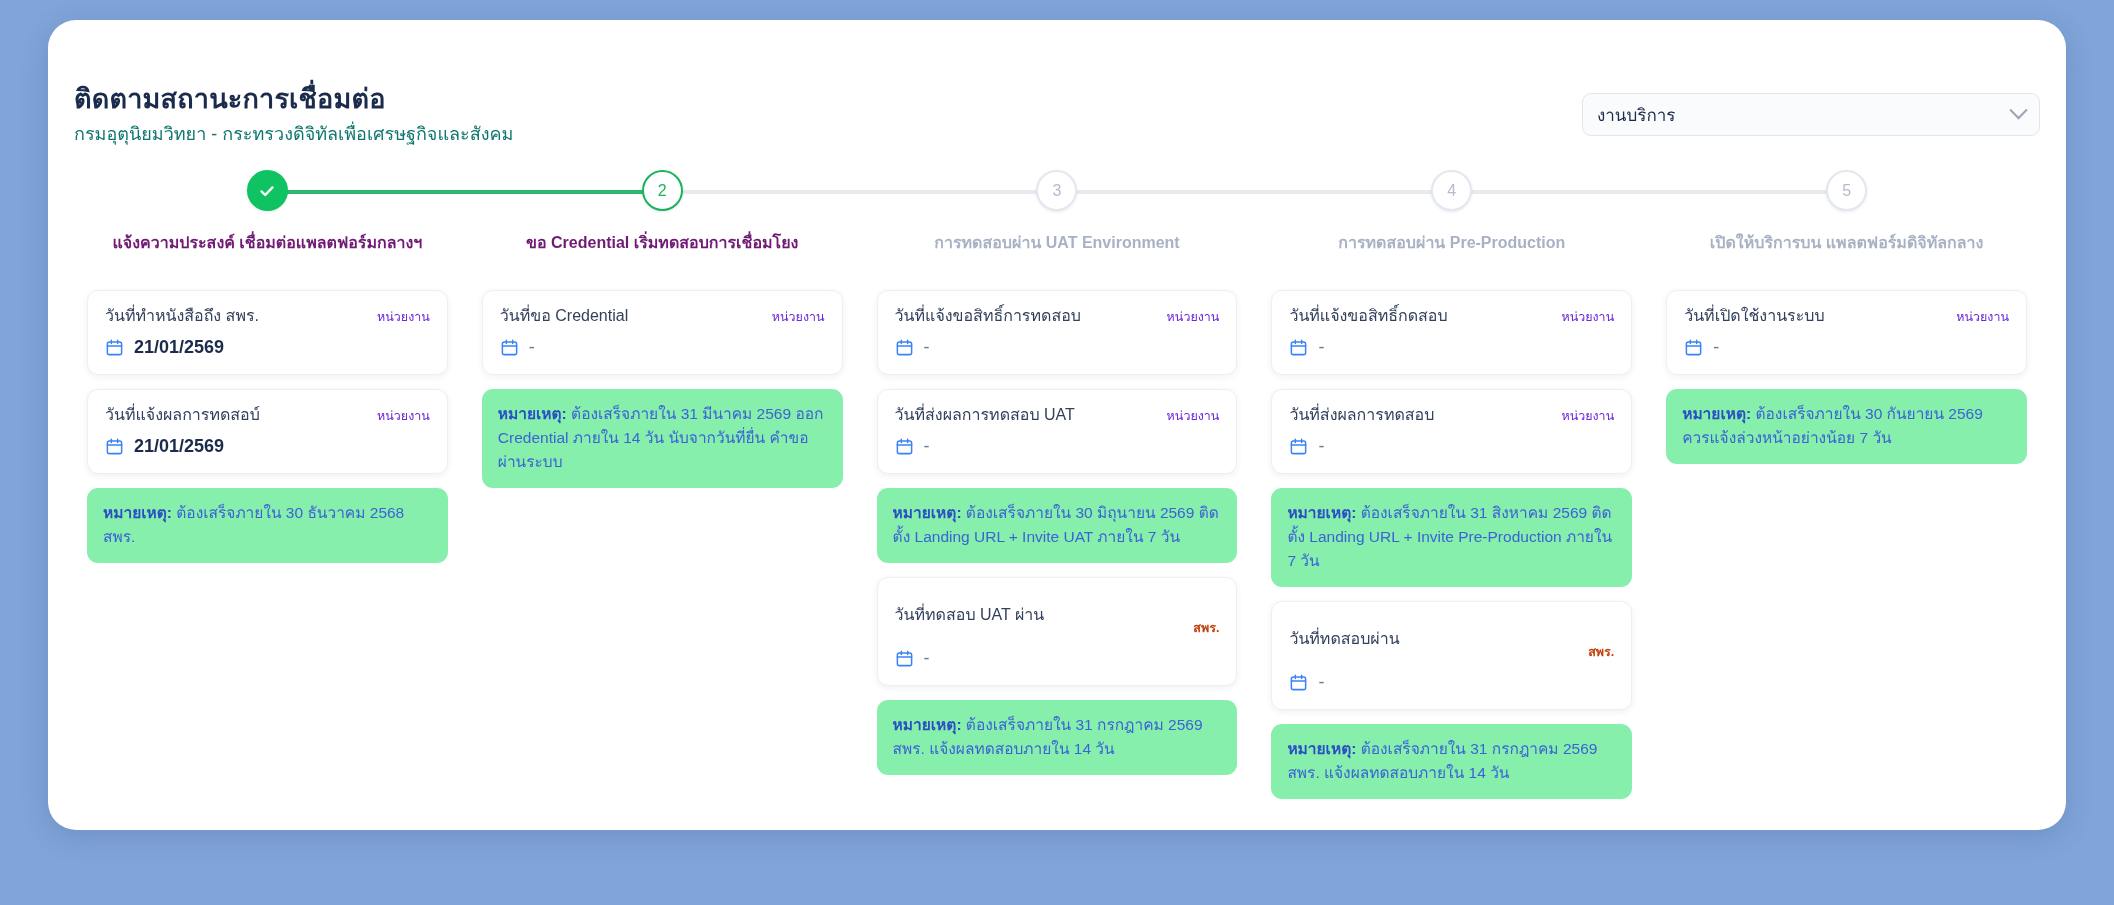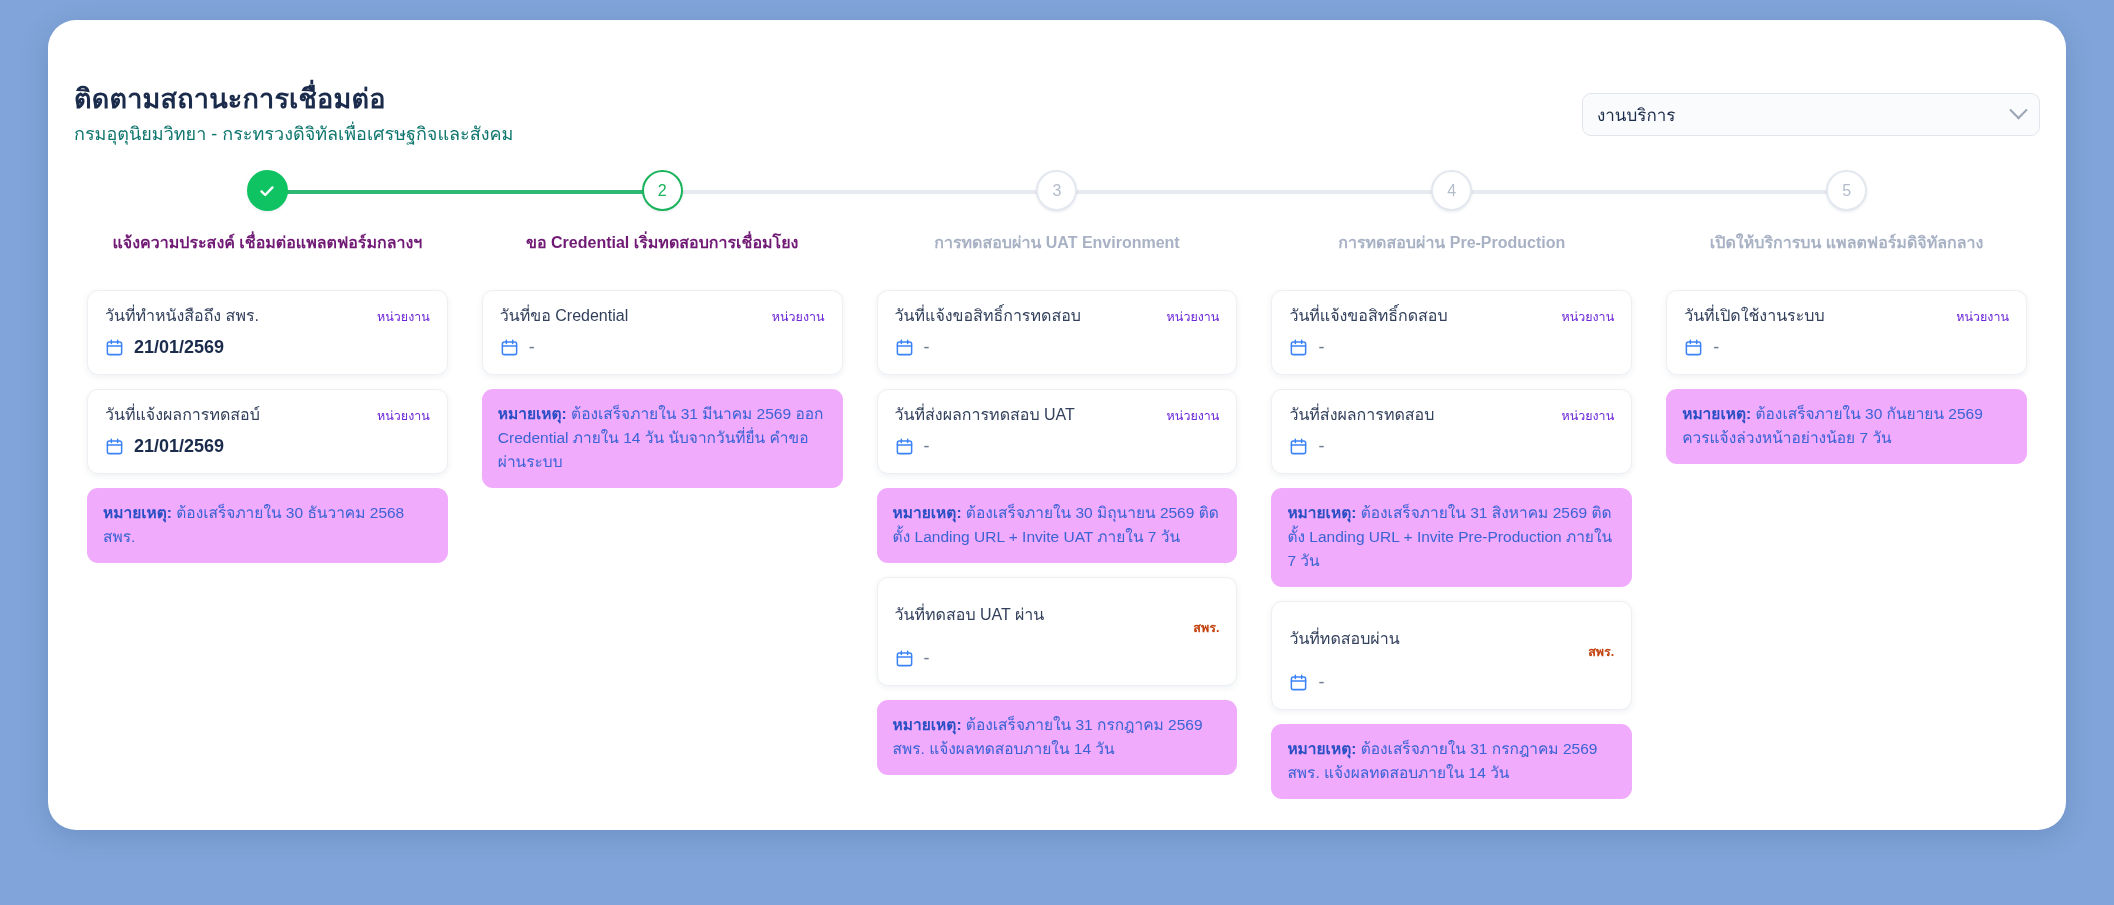--- a/index.html
+++ b/index.html
@@ -224,21 +224,21 @@
     font-size: 18px;
     color: #1b2b4b;
     font-weight: bold;
   }
   .value-text.empty {
     font-weight: normal;
     color: #6f7b91;
   }
 
   .note-card {
-    background: #f0abfc;
+    background: #86efac;
     border-radius: 11px;
     padding: 13px 16px 14px 16px;
     margin-bottom: 14px;
     font-size: 15.5px;
     line-height: 1.55;
     color: #3b63d6;
   }
   .note-card .note-key {
     font-weight: bold;
     color: #2a4fc4;

